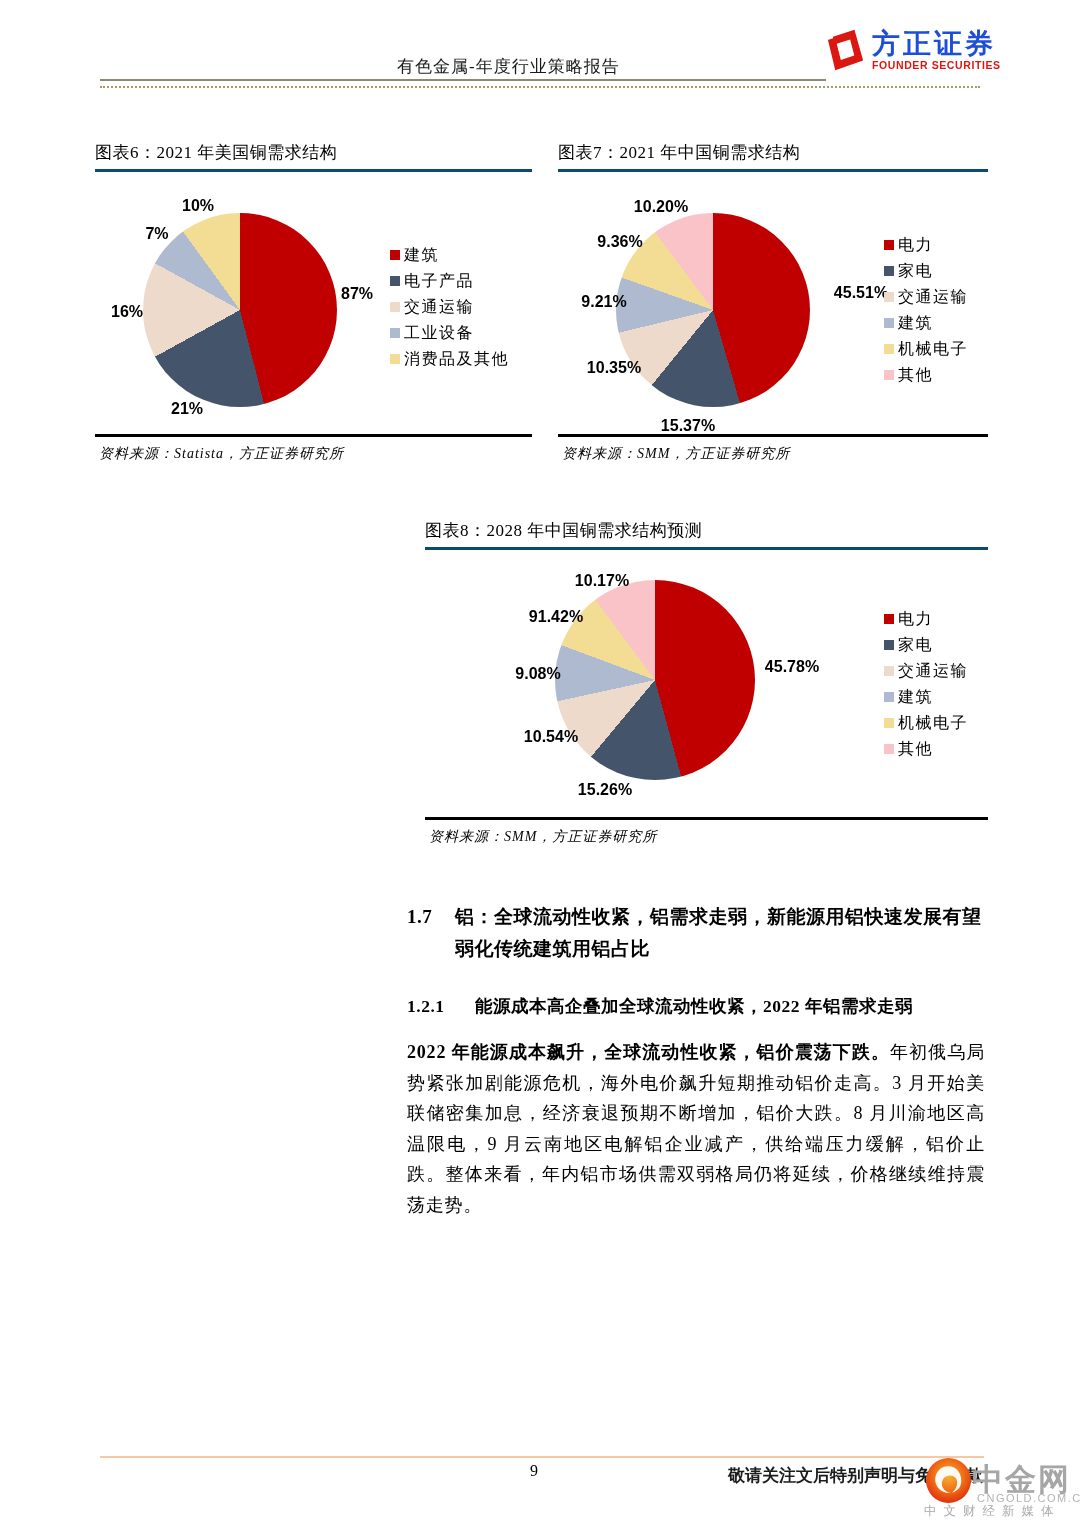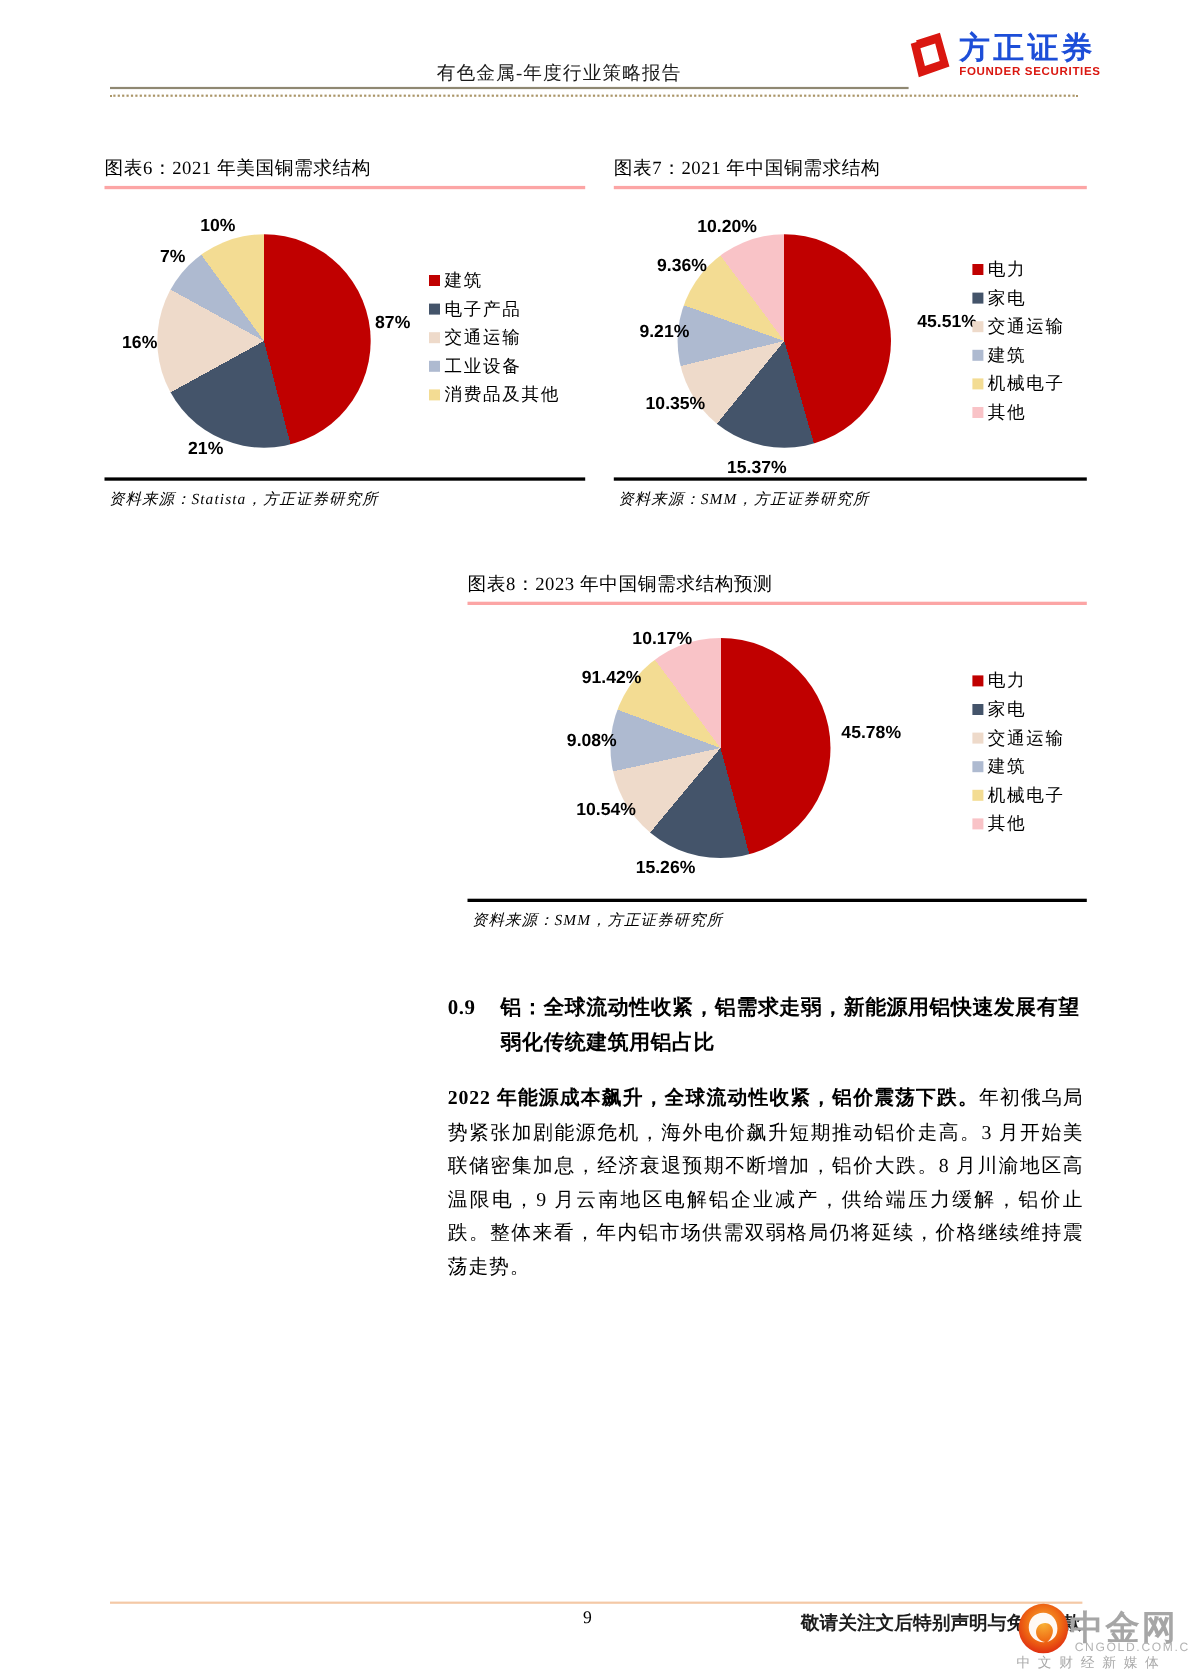--- a/index.html
+++ b/index.html
@@ -12,21 +12,21 @@
   .brand { position:absolute; left:818px; top:26px; display:flex; align-items:center; gap:6px; }
   .brand svg { width:48px; height:48px; }
   .brand-text { display:flex; flex-direction:column; }
   .brand-cn { font-size:28px; font-weight:bold; color:#1d4ed8; letter-spacing:3px; line-height:30px; font-family:"Liberation Sans", sans-serif; }
   .brand-en { font-size:10.5px; font-weight:bold; color:#da1710; letter-spacing:0.6px; line-height:12px; font-family:"Liberation Sans", sans-serif; }
   .header-rule   { position:absolute; left:100px; top:79px; width:726px; border-top:2px solid #8f8872; }
   .header-dotted { position:absolute; left:100px; top:86px; width:880px; border-top:2px dotted #ab9669; }
 
   
   .chart-panel { position:absolute; }
-  .chart-title { font-size:17px; font-weight:normal; letter-spacing:0.5px; padding-bottom:5px; border-bottom:3px solid #fca5a5; white-space:nowrap; }
+  .chart-title { font-size:17px; font-weight:normal; letter-spacing:0.5px; padding-bottom:5px; border-bottom:3px solid #0c4a6e; white-space:nowrap; }
   .chart-body  { position:relative; height:265px; border-bottom:3px solid #000; }
   .chart-body.tall { height:270px; }
   .pie { position:absolute; border-radius:50%; }
   .plabel { position:absolute; transform:translate(-50%,-50%); font-family:"Liberation Sans", sans-serif; font-weight:bold; font-size:16px; white-space:nowrap; }
   .legend { position:absolute; list-style:none; }
   .legend li { display:flex; align-items:center; height:26px; }
   .legend .swatch { width:10px; height:10px; margin-right:4px; flex:0 0 auto; }
   .legend .legend-label { font-size:16px; letter-spacing:1.5px; }
   .chart-source { padding:8px 0 0 4px; font-size:14px; font-style:italic; letter-spacing:1px; }
 
@@ -139,21 +139,21 @@
           <li>
             <span class="swatch" style="background: rgb(249, 195, 199);"></span>
             <span class="legend-label">其他</span>
           </li>
         </ul>
     </div>
     <div class="chart-source">资料来源：SMM，方正证券研究所</div>
   </section>
 
   <section class="chart-panel" style="left:425px; top:519px; width:563px;">
-    <h3 class="chart-title">图表8：2023 年中国铜需求结构预测</h3>
+    <h3 class="chart-title">图表8：2028 年中国铜需求结构预测</h3>
     <div class="chart-body tall">
       <div class="pie" style="left: 130px; top: 30px; width: 200px; height: 200px; background: conic-gradient(rgb(192, 0, 0) 0deg, rgb(192, 0, 0) 164.82deg, rgb(68, 84, 106) 164.82deg, rgb(68, 84, 106) 219.77deg, rgb(238, 218, 202) 219.77deg, rgb(238, 218, 202) 257.71deg, rgb(174, 186, 208) 257.71deg, rgb(174, 186, 208) 290.41deg, rgb(243, 220, 147) 290.41deg, rgb(243, 220, 147) 323.38deg, rgb(249, 195, 199) 323.38deg, rgb(249, 195, 199) 360deg);"></div>
       <span class="plabel" style="left:367px; top:117px;">45.78%</span>
       <span class="plabel" style="left:180px; top:240px;">15.26%</span>
       <span class="plabel" style="left:126px; top:187px;">10.54%</span>
       <span class="plabel" style="left:113px; top:124px;">9.08%</span>
       <span class="plabel" style="left:131px; top:67px;">91.42%</span>
       <span class="plabel" style="left:177px; top:31px;">10.17%</span>
       <ul class="legend" style="left:459px; top:56px;">
           <li>
@@ -180,22 +180,26 @@
             <span class="swatch" style="background: rgb(249, 195, 199);"></span>
             <span class="legend-label">其他</span>
           </li>
         </ul>
     </div>
     <div class="chart-source">资料来源：SMM，方正证券研究所</div>
   </section>
 
   <section class="text-col">
     <div class="h2">
-      <span class="num">0.9</span>
+      <span class="num">1.7</span>
       <span>铝：全球流动性收紧，铝需求走弱，新能源用铝快速发展有望弱化传统建筑用铝占比</span>
+    </div>
+    <div class="h3">
+      <span class="num">1.2.1</span>
+      <span>能源成本高企叠加全球流动性收紧，2022 年铝需求走弱</span>
     </div>
     <p class="para"><b>2022 年能源成本飙升，全球流动性收紧，铝价震荡下跌。</b><span>年初俄乌局势紧张加剧能源危机，海外电价飙升短期推动铝价走高。3 月开始美联储密集加息，经济衰退预期不断增加，铝价大跌。8 月川渝地区高温限电，9 月云南地区电解铝企业减产，供给端压力缓解，铝价止跌。整体来看，年内铝市场供需双弱格局仍将延续，价格继续维持震荡走势。</span></p>
   </section>
 
   <div class="footer-rule"></div>
   <div class="page-number">9</div>
   <div class="disclaimer">敬请关注文后特别声明与免责条款</div>
 
   <div class="watermark">
     <svg class="wm-logo" viewBox="0 0 46 46" aria-hidden="true">

